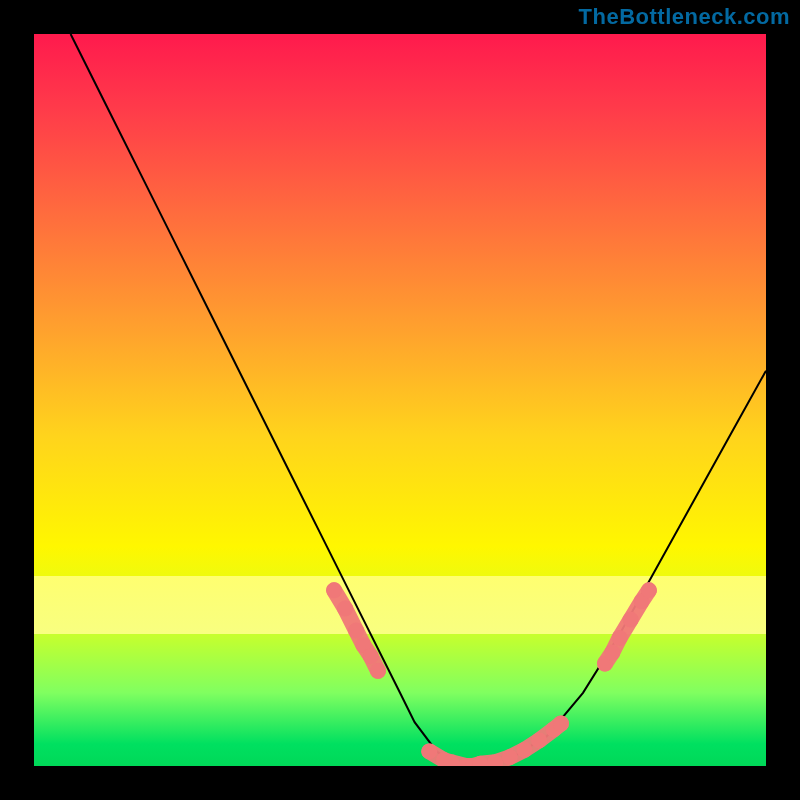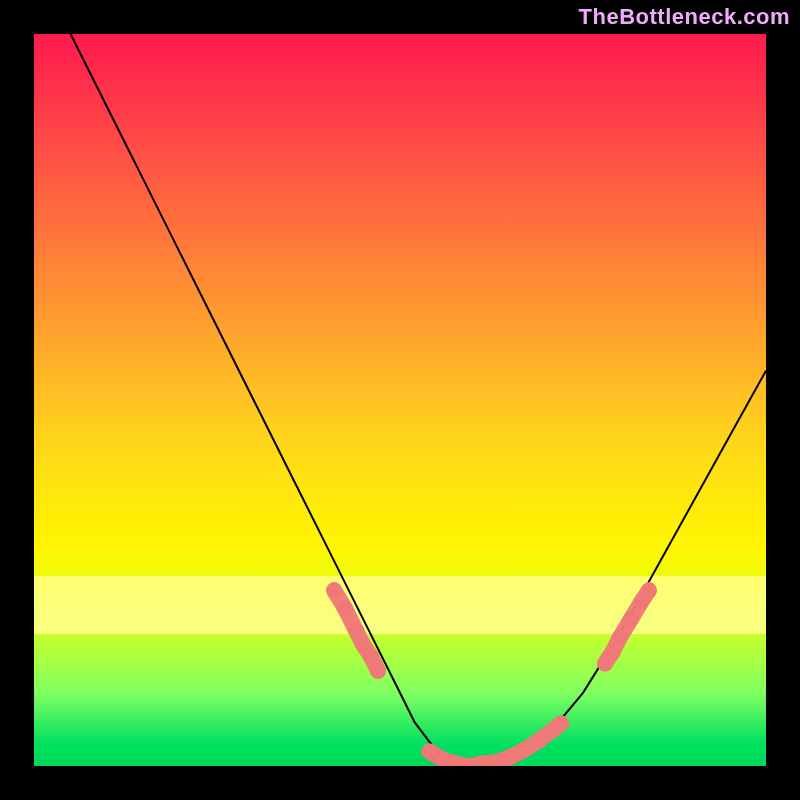--- a/index.html
+++ b/index.html
@@ -10,21 +10,21 @@
     height: 800px;
     background: #000;
   }
   .watermark {
     position: absolute;
     top: 4px;
     right: 10px;
     font-family: Arial, Helvetica, sans-serif;
     font-size: 22px;
     font-weight: bold;
-    color: #f0abfc;
+    color: #0369a1;
     letter-spacing: 0.5px;
     z-index: 10;
   }
   .plot {
     position: absolute;
     left: 34px;
     top: 34px;
     width: 732px;
     height: 732px;
     overflow: hidden;

